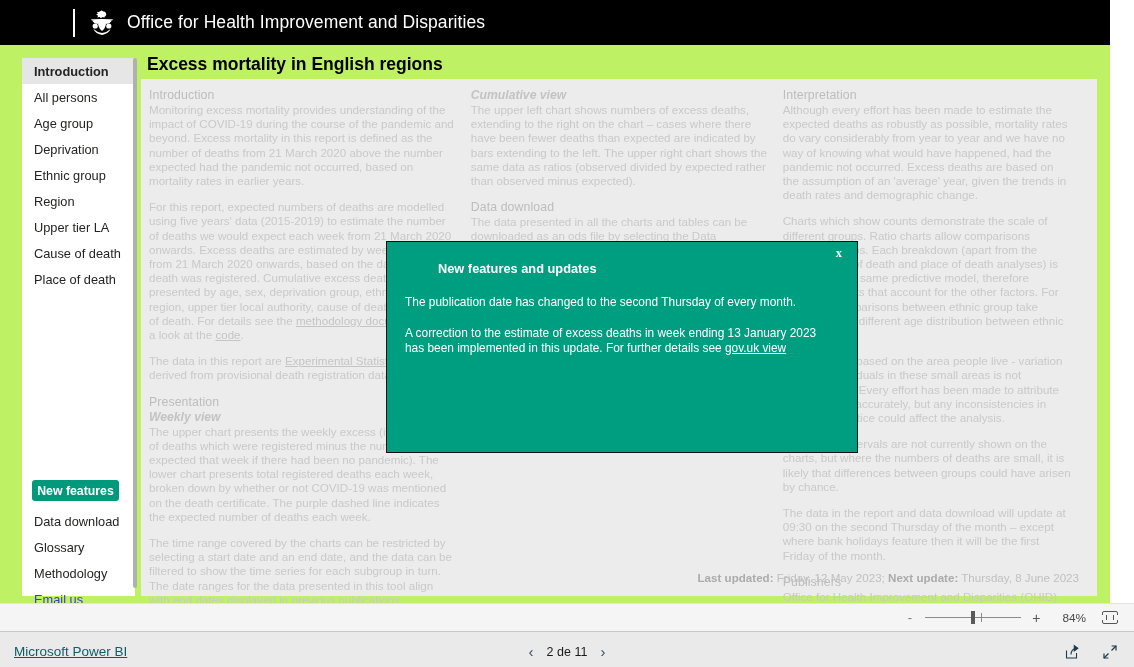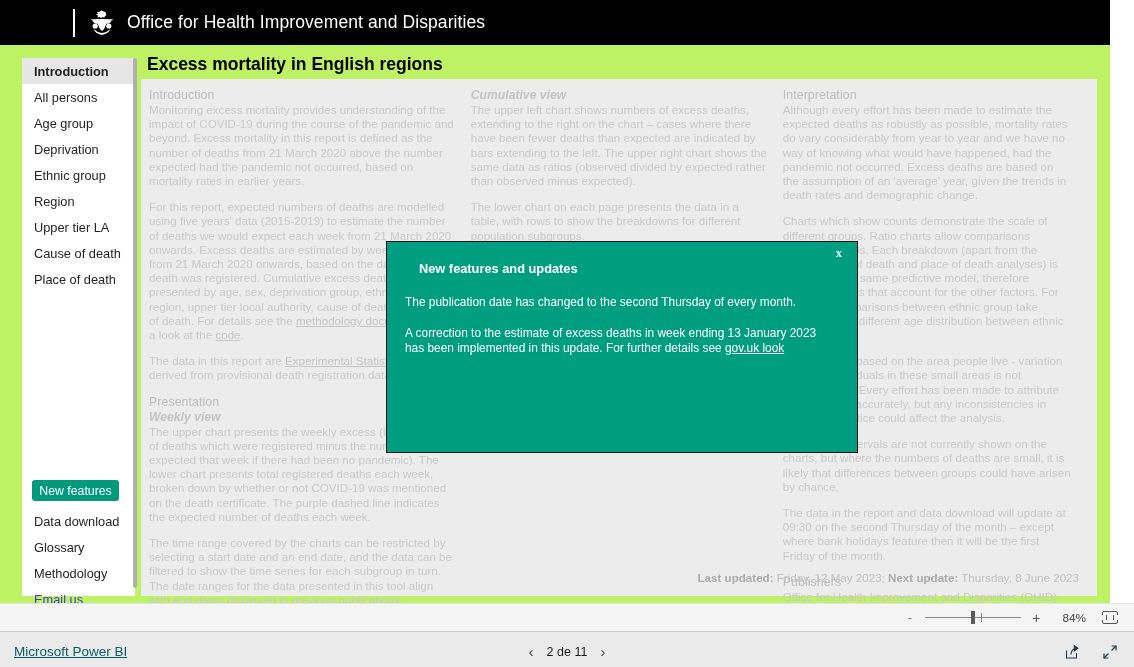--- a/index.html
+++ b/index.html
@@ -66,21 +66,21 @@
   }
 
   .new-features-btn {
     margin-top: 0px;
     margin-left: 10px;
     width: 87px; height: 21px;
     background: #00997b;
     border-radius: 3px;
     color: #ffffff;
     font-size: 12.3px;
-    font-weight: normal;
+    font-weight: bold;
     display: flex; align-items: center; justify-content: center;
     cursor: pointer;
   }
   .nav-link {
     height: 26px;
     display: flex; align-items: center;
     padding-left: 12px;
     font-size: 12.8px;
     color: #252423;
     cursor: pointer;
@@ -171,20 +171,21 @@
     font-size: 12.5px;
     font-weight: bold;
     cursor: pointer;
     font-family: "Liberation Serif", serif;
   }
   .modal-title {
     color: #ffffff;
     font-size: 12.8px;
     font-weight: bold;
     padding: 19px 0 0 32px;
+    margin-left: 19px;
   }
   .modal-p {
     color: #ffffff;
     font-size: 11.9px;
     line-height: 15px;
     padding: 0 20px 0 18px;
   }
   .modal-p.p1 { padding-top: 19px; }
   .modal-p.p2 { padding-top: 16px; }
   .modal-link { text-decoration: underline; color: #ffffff; }
@@ -347,21 +348,20 @@
           <p class="body"><span>The data in this report are </span><span class="ul">Experimental Statistics</span><span> and are derived from provisional death registration data.</span></p>
           <h3 class="sec">Presentation</h3>
           <h4 class="sub">Weekly view</h4>
           <p class="body">The upper chart presents the weekly excess (ie the number of deaths which were registered minus the number expected that week if there had been no pandemic).  The lower chart presents total registered deaths each week, broken down by whether or not COVID-19 was mentioned on the death certificate.  The purple dashed line indicates the expected number of deaths each week.</p>
           <p class="body">The time range covered by the charts can be restricted by selecting a start date and an end date, and the data can be filtered to show the time series for each subgroup in turn. The date ranges for the data presented in this tool align with end dates displayed in previous publications.</p>
         </div>
 
         <div class="col col2">
           <h4 class="sub">Cumulative view</h4>
           <p class="body">The upper left chart shows numbers of excess deaths, extending to the right on the chart – cases where there have been fewer deaths than expected are indicated by bars extending to the left.  The upper right chart shows the same data as ratios (observed divided by expected rather than observed minus expected).</p>
-          <p class="body">The lower chart on each page presents the data in a table, with rows to show the breakdowns for different population subgroups.</p>
           <h3 class="sec">Data download</h3>
           <p class="body">The data presented in all the charts and tables can be downloaded as an ods file by selecting the Data download link at the bottom of the main menu on the left.</p>
           <h3 class="sec">How to use this tool</h3>
           <p class="body"><span class="ul">Here</span><span> is a short video on how to navigate the national tool.</span></p>
         </div>
 
         <div class="col col3">
           <h3 class="sec">Interpretation</h3>
           <p class="body">Although every effort has been made to estimate the expected deaths as robustly as possible, mortality rates do vary considerably from year to year and we have no way of knowing what would have happened, had the pandemic not occurred.  Excess deaths are based on the assumption of an 'average' year, given the trends in death rates and demographic change.</p>
           <p class="body">Charts which show counts demonstrate the scale of different groups.  Ratio charts allow comparisons between groups.  Each breakdown (apart from the UTLA, cause of death and place of death analyses) is taken from the same predictive model, therefore presents results that account for the other factors.  For example, comparisons between ethnic group take account of the different age distribution between ethnic groups.</p>
@@ -375,21 +375,21 @@
       </div>
 
       <div class="last-updated"><b>Last updated:</b><span> Friday, 12 May 2023; </span><b>Next update:</b><span> Thursday, 8 June 2023</span></div>
     </div>
   </div>
 
   <div class="modal">
     <div class="modal-close">x</div>
     <div class="modal-title">New features and updates</div>
     <div class="modal-p p1">The publication date has changed to the second Thursday of every month.</div>
-    <div class="modal-p p2"><span>A correction to the estimate of excess deaths in week ending 13 January 2023 has been implemented in this update. For further details see </span><span class="modal-link">gov.uk look</span></div>
+    <div class="modal-p p2"><span>A correction to the estimate of excess deaths in week ending 13 January 2023 has been implemented in this update. For further details see </span><span class="modal-link">gov.uk view</span></div>
   </div>
 
 </div>
 
 <div class="zoombar">
   <span class="zb-minus">-</span>
   <div class="zb-track">
     <div class="zb-thumb"></div>
     <div class="zb-tick"></div>
   </div>

